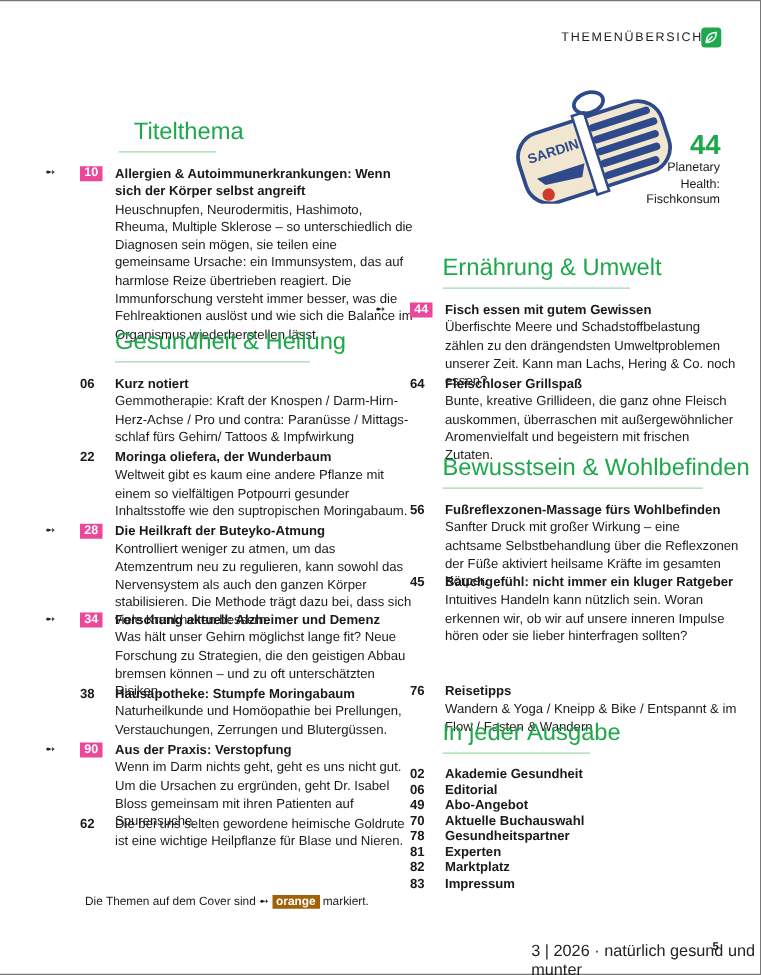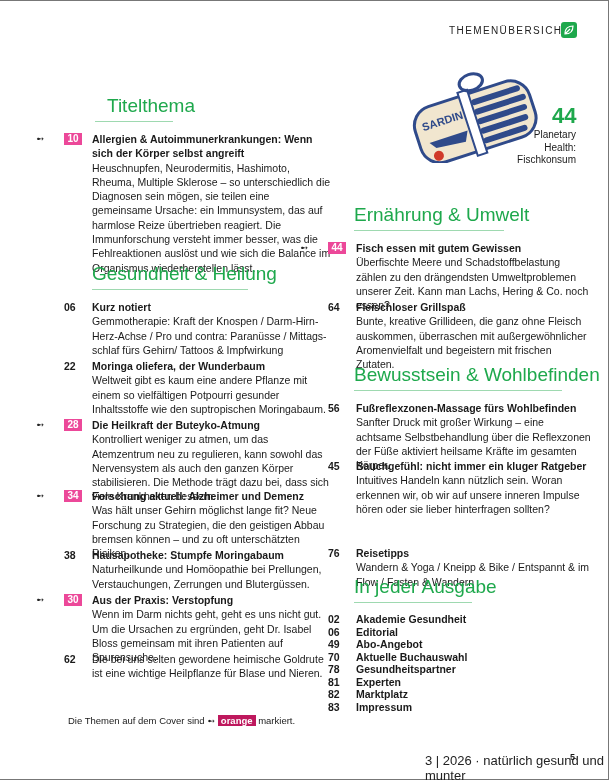--- a/index.html
+++ b/index.html
@@ -23,21 +23,21 @@
     .feature { position: absolute; left: 404px; top: 62px; }
     .feat-num { position: absolute; left: 552px; top: 102px; font-size: 22px; font-weight: bold; color: #1ea84c; }
     .feat-text { position: absolute; right: 32px; top: 128px; text-align: right; font-size: 10px; font-weight: normal; line-height: 12.5px; }
 
     .always { position: absolute; left: 356px; top: 612px; font-size: 10.5px; line-height: 12.5px; }
     .always-row { position: relative; height: 12.5px; }
     .always-row .n { position: absolute; left: 0; font-weight: bold; }
     .always-row .l { position: absolute; left: 28px; font-weight: bold; white-space: nowrap; }
 
     .note { position: absolute; left: 68px; top: 714px; font-size: 9.5px; white-space: nowrap; }
-    .note .tag { background: #be185d; color: #fff; font-weight: bold; padding: 0 3px; }
+    .note .tag { background: #a16207; color: #fff; font-weight: bold; padding: 0 3px; }
     .footer-text { position: absolute; left: 425px; top: 752px; font-size: 13px; color: #222; }
     .footer-page { position: absolute; left: 570px; top: 751px; font-size: 9px; font-weight: bold; }
   </style>
 </head>
 <body>
 
 <div class="page">
 
   <div class="header-label">THEMENÜBERSICHT</div>
   <div class="leaf-badge">
@@ -101,21 +101,21 @@
     <span class="t">Forschung aktuell: Alzheimer und Demenz</span>
     <span class="d">Was hält unser Gehirn möglichst lange fit? Neue Forschung zu Strategien, die den geistigen Abbau bremsen können – und zu oft unterschätzten Risiken.</span>
   </div>
   <div class="entry" style="left:92px;top:547px;width:240px;">
     <span class="pg">38</span>
     <span class="t">Hausapotheke: Stumpfe Moringabaum</span>
     <span class="d">Naturheilkunde und Homöopathie bei Prellungen, Verstauchungen, Zerrungen und Blutergüssen.</span>
   </div>
   <div class="entry" style="left:92px;top:592px;width:240px;">
     <span class="arrow">➻</span>
-    <span class="pg cover">30</span>
+    <span class="pg cover">90</span>
     <span class="t">Aus der Praxis: Verstopfung</span>
     <span class="d">Wenn im Darm nichts geht, geht es uns nicht gut. Um die Ursachen zu ergründen, geht Dr. Isabel Bloss gemeinsam mit ihren Patienten auf Spurensuche.</span>
   </div>
   <div class="entry" style="left:92px;top:651px;width:240px;">
     <span class="pg">62</span>
     <span class="d">Die bei uns selten gewordene heimische Goldrute ist eine wichtige Heilpflanze für Blase und Nieren.</span>
   </div>
 
   <div class="sec-title" style="left:354px;top:203px;">Ernährung &amp; Umwelt</div>
   <div class="sec-rule" style="left:354px;top:229px;width:150px;"></div>

